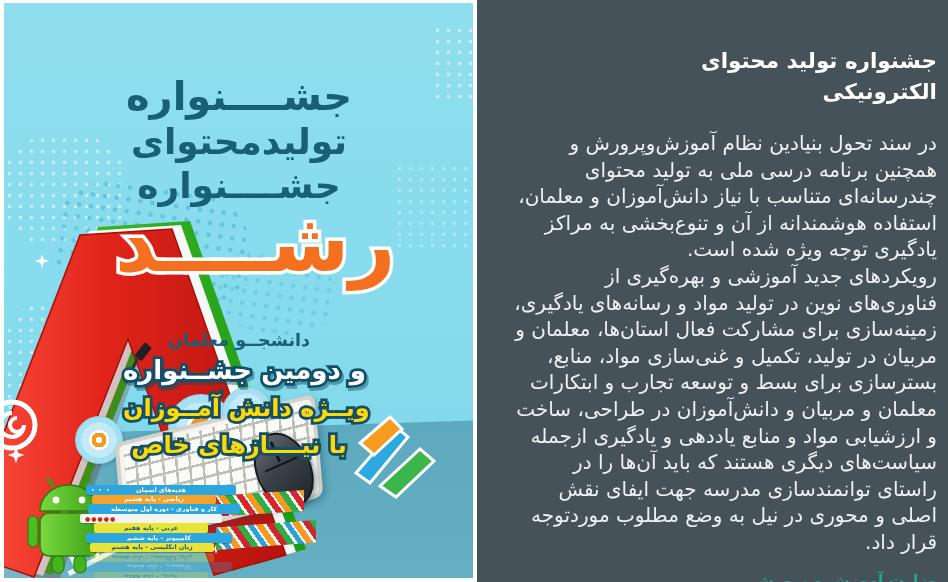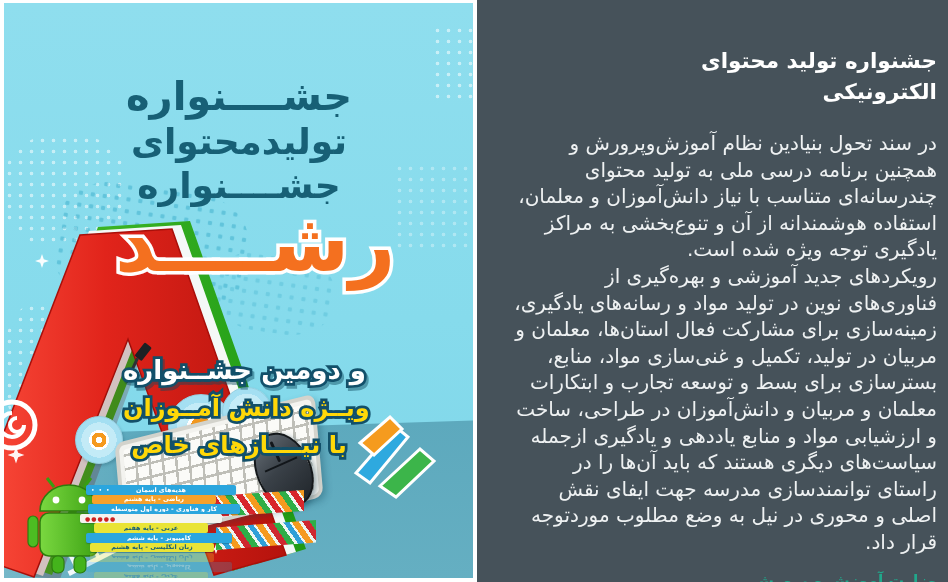--- a/index.html
+++ b/index.html
@@ -240,20 +240,21 @@
     </div>
 
     <div class="pcenter p-t1">جشــــنواره</div>
     <div class="pcenter p-t2">تولیدمحتوای</div>
     <div class="pcenter p-t3">جشــــنواره</div>
 
     <div class="pcenter p-roshd">
       <span class="outlined stroke-white"><span class="bk">رشــــد</span><span class="ft" style="color: rgb(244, 112, 31);">رشــــد</span></span>
     </div>
 
+    <div class="pcenter p-aud2">دانشجــو معلمان</div>
 
     <div class="pcenter p-fest2">
       <span class="outlined stroke-teal fill-white"><span class="bk">و دومین جشــنواره</span><span class="ft">و دومین جشــنواره</span></span>
     </div>
     <div class="pcenter p-sp1">
       <span class="outlined stroke-teal"><span class="bk">ویــژه دانش آمــوزان</span><span class="ft" style="color: rgb(255, 216, 8);">ویــژه دانش آمــوزان</span></span>
     </div>
     <div class="pcenter p-sp2">
       <span class="outlined stroke-teal"><span class="bk">با نیــــازهای خاص</span><span class="ft" style="color: rgb(255, 216, 8);">با نیــــازهای خاص</span></span>
     </div>

